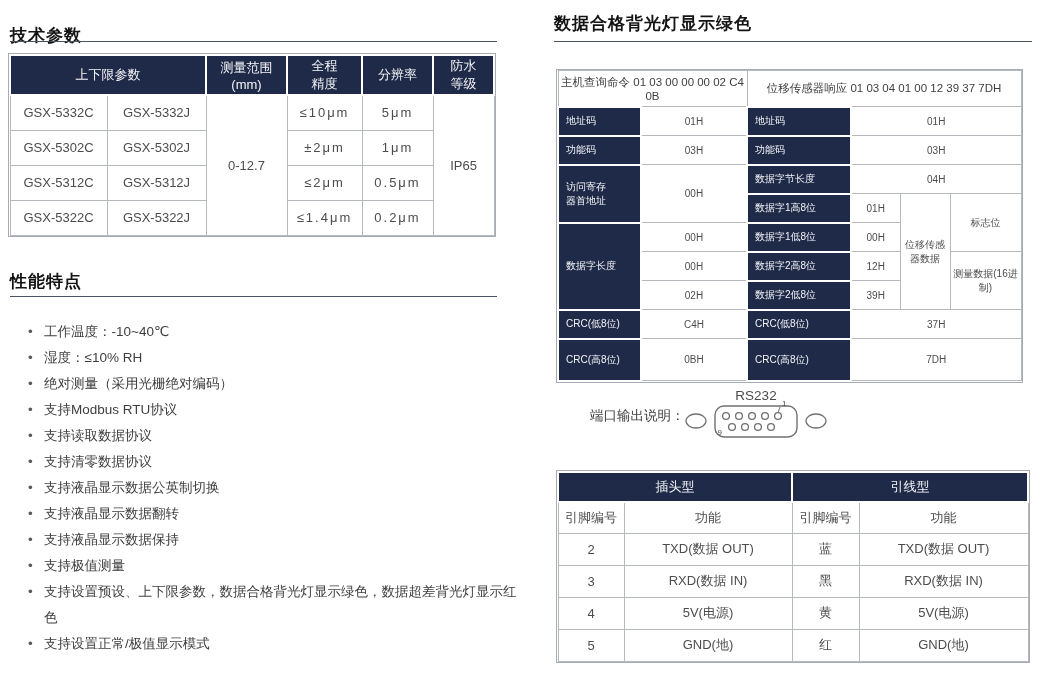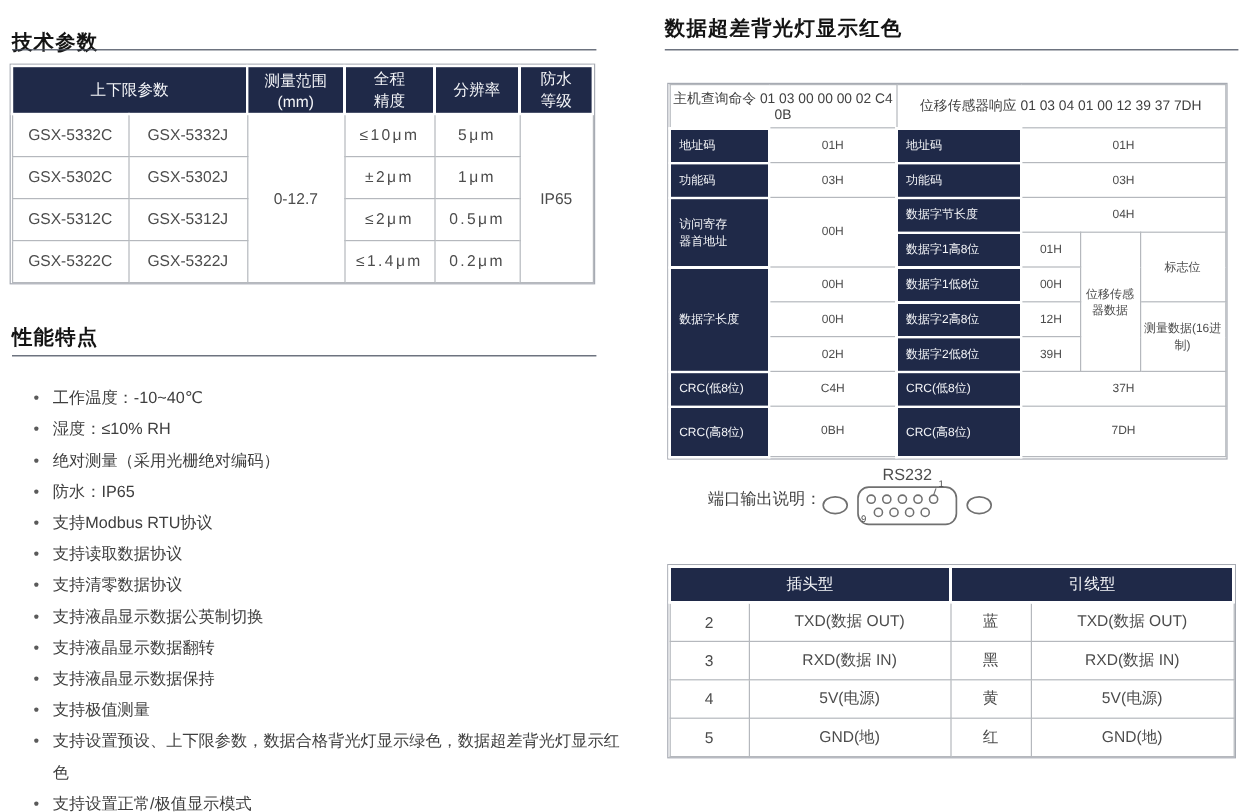--- a/index.html
+++ b/index.html
@@ -92,33 +92,32 @@
       </table>
   </div>
 
   <div class="sec-title" style="left:10px; top:270px;">性能特点</div>
   <div class="rule" style="left:10px; top:296px; width:487px;"></div>
 
   <ul class="features">
     <li>工作温度：-10~40℃</li>
     <li>湿度：≤10% RH</li>
     <li>绝对测量（采用光栅绝对编码）</li>
-    <li>防水：IP65</li>
     <li>支持Modbus RTU协议</li>
     <li>支持读取数据协议</li>
     <li>支持清零数据协议</li>
     <li>支持液晶显示数据公英制切换</li>
     <li>支持液晶显示数据翻转</li>
     <li>支持液晶显示数据保持</li>
     <li>支持极值测量</li>
     <li>支持设置预设、上下限参数，数据合格背光灯显示绿色，数据超差背光灯显示红色</li>
     <li>支持设置正常/极值显示模式</li>
   </ul>
 
-  <div class="sec-title" style="left:554px; top:12px;">数据超差背光灯显示红色</div>
+  <div class="sec-title" style="left:554px; top:12px;">数据合格背光灯显示绿色</div>
   <div class="rule" style="left:554px; top:41px; width:478px;"></div>
 
   <div class="tbl-wrap" style="left:556px; top:69px;">
     <table class="hex">
       <colgroup>
           <col style="width:83px">
           <col style="width:106px">
           <col style="width:104px">
           <col style="width:49px">
           <col style="width:50px">
@@ -217,20 +216,26 @@
           <col style="width:66px">
           <col style="width:168px">
           <col style="width:67px">
           <col style="width:169px">
         </colgroup>
       <tbody>
           <tr style="height:30px">
         <td class="navy" colspan="2">插头型</td>
         <td class="navy" colspan="2">引线型</td>
       </tr>
+      <tr style="height:31px">
+        <td>引脚编号</td>
+        <td>功能</td>
+        <td>引脚编号</td>
+        <td>功能</td>
+      </tr>
       <tr style="height:32px">
         <td>2</td>
         <td>TXD(数据 OUT)</td>
         <td>蓝</td>
         <td>TXD(数据 OUT)</td>
       </tr>
       <tr style="height:32px">
         <td>3</td>
         <td>RXD(数据 IN)</td>
         <td>黑</td>

